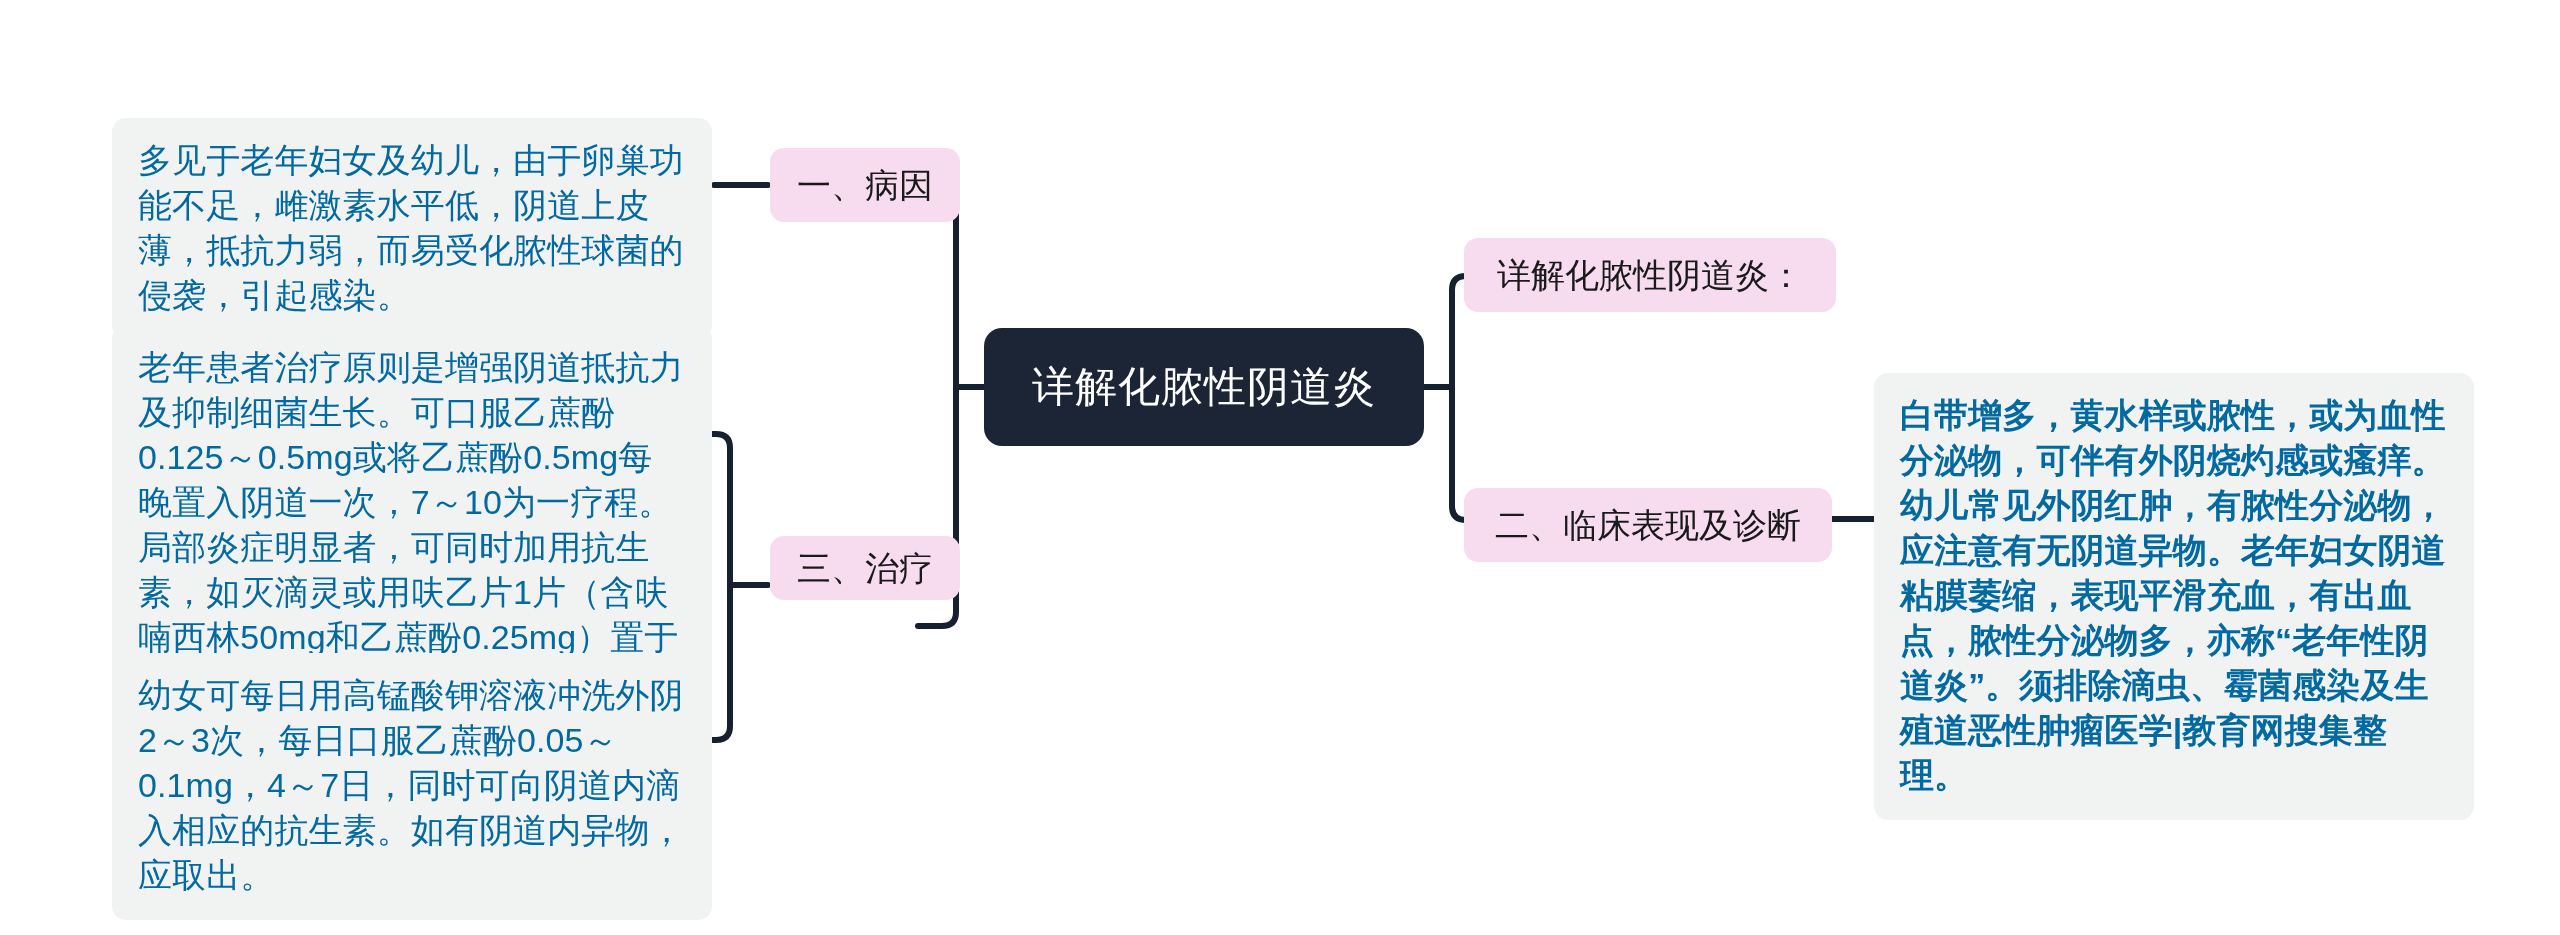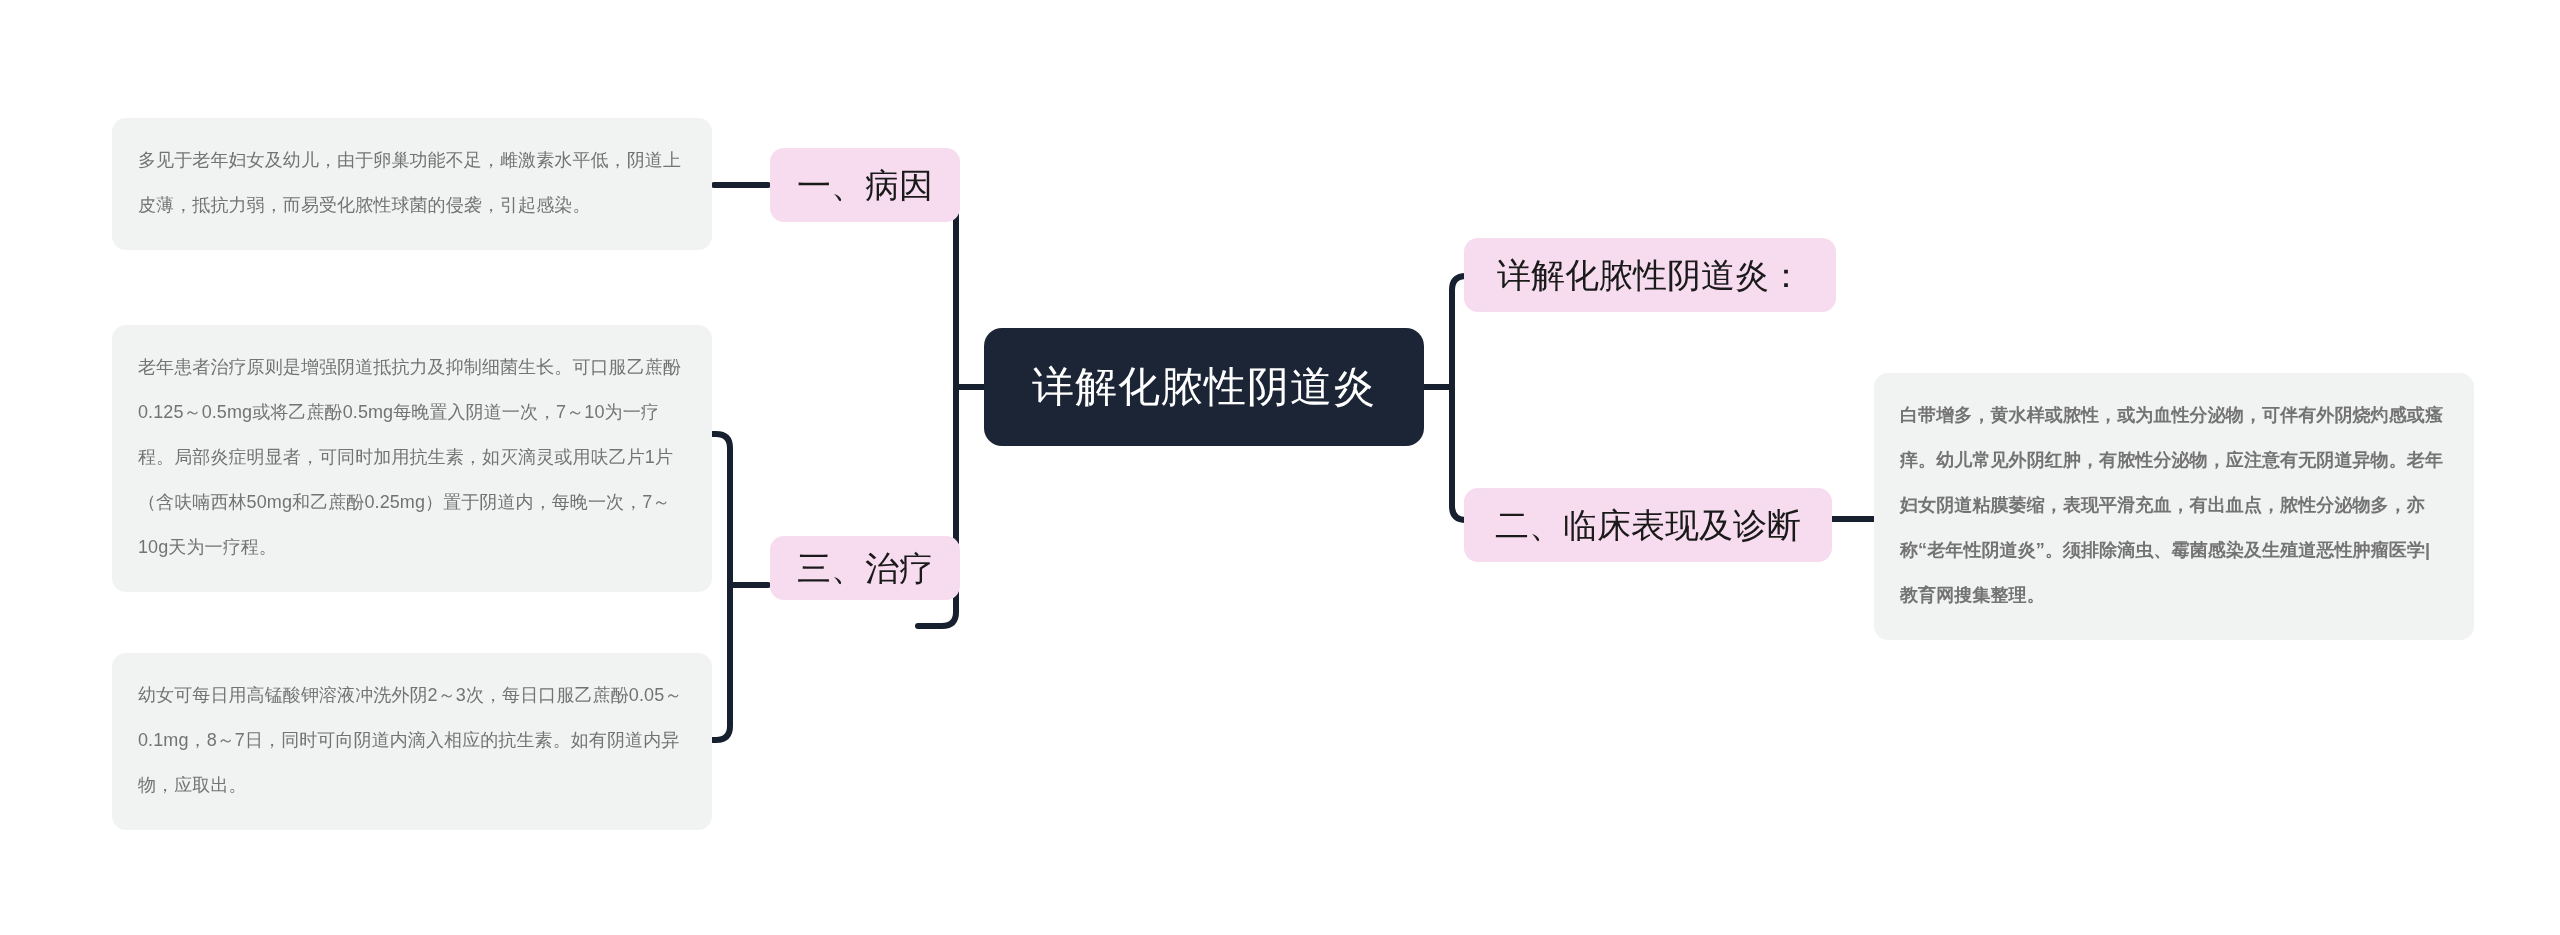--- a/index.html
+++ b/index.html
@@ -35,22 +35,22 @@
     position: absolute;
     display: flex;
     align-items: center;
   }
 
   
   .leaf {
     background: #f1f2f2;
     border-radius: 14px;
     padding: 20px 26px 22px 26px;
-    color: #737373;
-    font-size: 18px;
+    color: #0369a1;
+    font-size: 34px;
     line-height: 45px;
     letter-spacing: 0.1px;
     text-align: left;
     display: block;
   }
 
   
   .branch {
     background: #f7dcef;
     border-radius: 14px;
@@ -148,17 +148,17 @@
   </div>
 
   <div class="node branch" id="branch-clinical">
     <span>二、临床表现及诊断</span>
   </div>
 
   <div class="node leaf" id="leaf-cause">多见于老年妇女及幼儿，由于卵巢功能不足，雌激素水平低，阴道上皮薄，抵抗力弱，而易受化脓性球菌的侵袭，引起感染。</div>
 
   <div class="node leaf" id="leaf-treat-1">老年患者治疗原则是增强阴道抵抗力及抑制细菌生长。可口服乙蔗酚0.125～0.5mg或将乙蔗酚0.5mg每晚置入阴道一次，7～10为一疗程。局部炎症明显者，可同时加用抗生素，如灭滴灵或用呋乙片1片（含呋喃西林50mg和乙蔗酚0.25mg）置于阴道内，每晚一次，7～10g天为一疗程。</div>
 
-  <div class="node leaf" id="leaf-treat-2">幼女可每日用高锰酸钾溶液冲洗外阴2～3次，每日口服乙蔗酚0.05～0.1mg，8～7日，同时可向阴道内滴入相应的抗生素。如有阴道内异物，应取出。</div>
+  <div class="node leaf" id="leaf-treat-2">幼女可每日用高锰酸钾溶液冲洗外阴2～3次，每日口服乙蔗酚0.05～0.1mg，4～7日，同时可向阴道内滴入相应的抗生素。如有阴道内异物，应取出。</div>
 
   <div class="node leaf" id="leaf-clinical">白带增多，黄水样或脓性，或为血性分泌物，可伴有外阴烧灼感或瘙痒。幼儿常见外阴红肿，有脓性分泌物，应注意有无阴道异物。老年妇女阴道粘膜萎缩，表现平滑充血，有出血点，脓性分泌物多，亦称“老年性阴道炎”。须排除滴虫、霉菌感染及生殖道恶性肿瘤医学|教育网搜集整理。</div>
 
 </div>
 
 </body></html>

